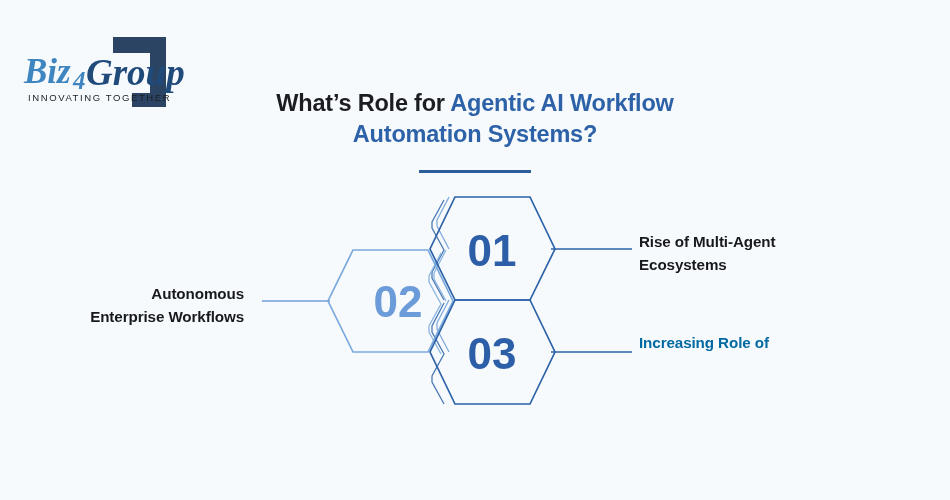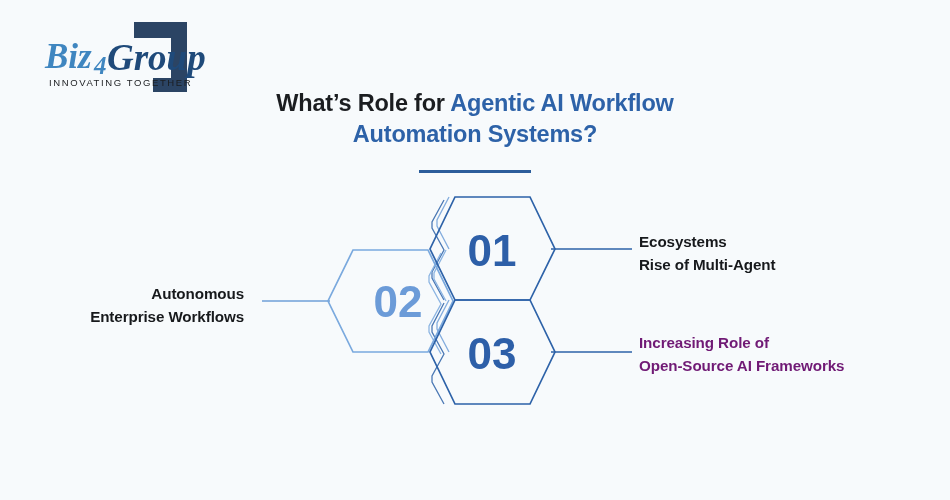--- a/index.html
+++ b/index.html
@@ -12,24 +12,23 @@
     background: #f7fafc;
     font-family: "Liberation Sans", sans-serif;
     overflow: hidden;
     position: relative;
   }
 
   
   #brand-logo {
     position: absolute;
     left: 20px;
-    top: 16px;
+    top: 31px;
     width: 180px;
     height: 76px;
-    margin-left: 21px;
   }
   #brand-logo svg { display: block; }
 
   
   #headline {
     position: absolute;
     left: 240px;
     top: 88px;
     width: 470px;
     text-align: center;
@@ -153,20 +152,19 @@
 
   </svg>
 </div>
 
 <div class="callout" id="callout-left" style="color: rgb(23, 25, 28);">
   <span class="callout-line">Autonomous</span>
   <span class="callout-line">Enterprise Workflows</span>
 </div>
 
 <div class="callout" id="callout-right-1" style="color: rgb(23, 25, 28);">
+  <span class="callout-line">Rise of Multi-Agent</span>
   <span class="callout-line">Ecosystems</span>
-  <span class="callout-line">Rise of Multi-Agent</span>
 </div>
 
-<div class="callout" id="callout-right-2" style="color: #701a75;">
+<div class="callout" id="callout-right-2" style="color: #0369a1;">
   <span class="callout-line">Increasing Role of</span>
-  <span class="callout-line">Open-Source AI Frameworks</span>
 </div>
 
 </body></html>

